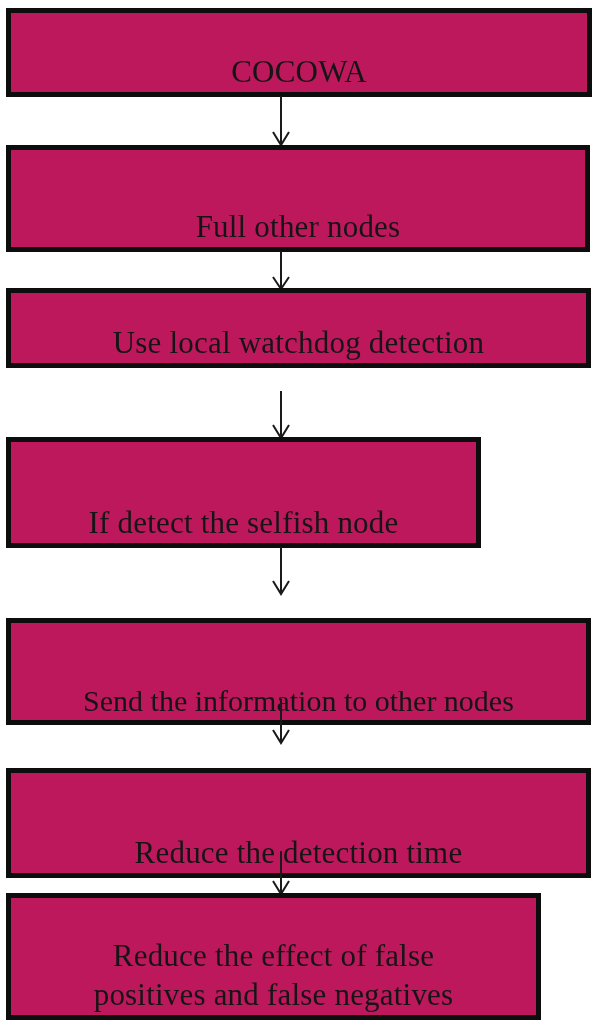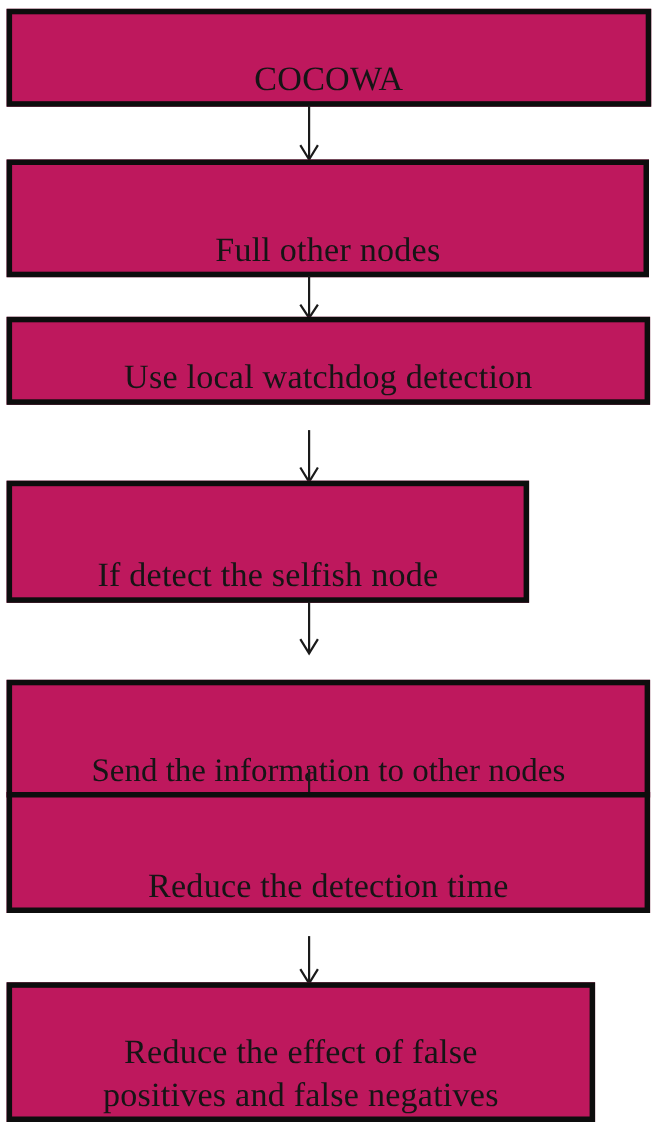--- a/index.html
+++ b/index.html
@@ -103,21 +103,21 @@
     <span class="node-label tight">Send the information to other nodes</span>
   </div>
 
   <div class="connector" style="left:265px; top:699px; width:32px; height:45px;">
     <svg width="32" height="45" viewBox="0 0 32 45">
       <line x1="16" y1="0" x2="16" y2="44" stroke="#1a1a1a" stroke-width="2"></line>
       <polyline points="8,31 16,44 24,31" fill="none" stroke="#1a1a1a" stroke-width="2"></polyline>
     </svg>
   </div>
 
-  <div class="node" style="left:6px; top:720px; width:585px; height:110px;">
+  <div class="node" style="left:6px; top:768px; width:585px; height:110px;">
     <span class="node-label">Reduce the detection time</span>
   </div>
 
   <div class="connector" style="left:265px; top:851px; width:32px; height:44px;">
     <svg width="32" height="44" viewBox="0 0 32 44">
       <line x1="16" y1="0" x2="16" y2="43" stroke="#1a1a1a" stroke-width="2"></line>
       <polyline points="8,30 16,43 24,30" fill="none" stroke="#1a1a1a" stroke-width="2"></polyline>
     </svg>
   </div>
 

